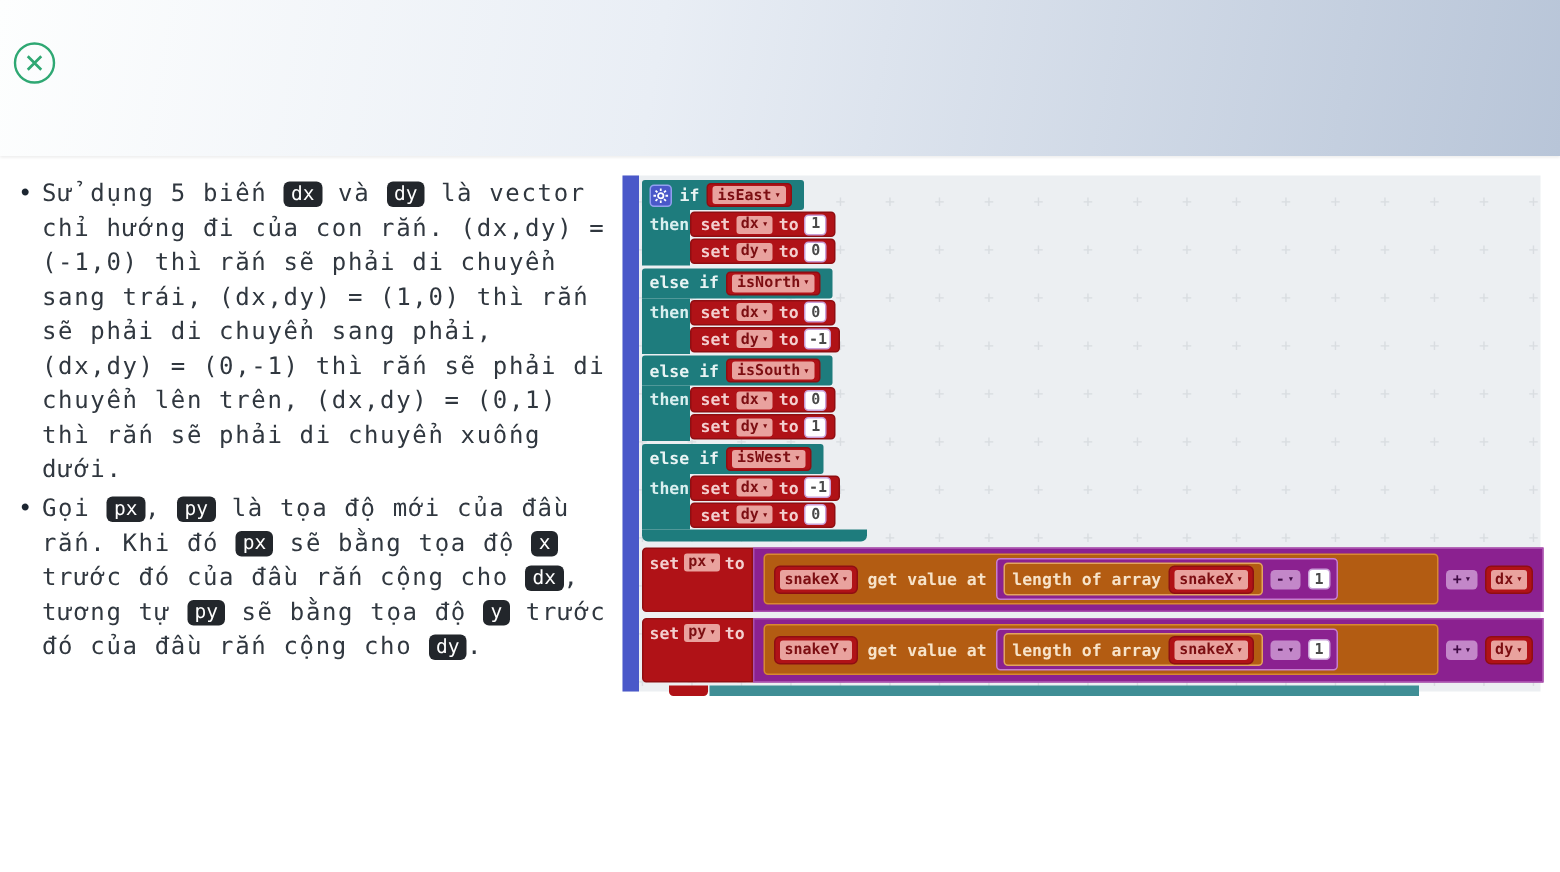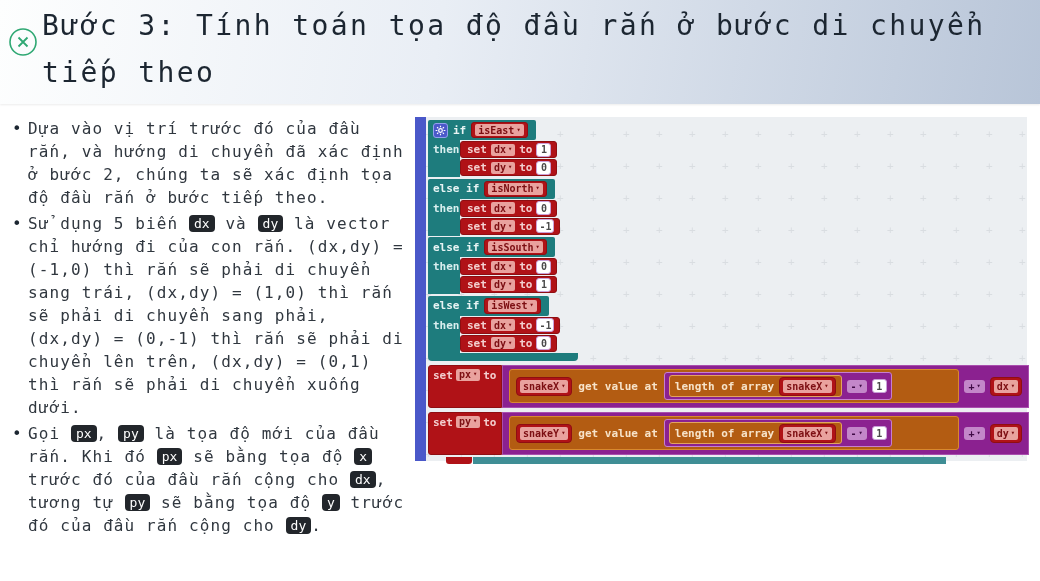--- a/index.html
+++ b/index.html
@@ -88,26 +88,24 @@
 </head>
 <body>
 
 <div class="hdr">
   <span class="close-btn">
     <svg width="30" height="30" viewBox="0 0 30 30">
       <circle cx="15" cy="15" r="13" fill="none" stroke="#2fa873" stroke-width="1.6"></circle>
       <path d="M10.5 10.5 L19.5 19.5 M19.5 10.5 L10.5 19.5" stroke="#2fa873" stroke-width="1.8" fill="none"></path>
     </svg>
   </span>
-  <h1>Bước 3: Tính toán tọa độ đầu rắn ở bước di chuyển tiếp theo</h1>
 </div>
 
 <div class="main">
   <ul class="notes" id="notes">
-      <li><span>Dựa vào vị trí trước đó của đầu rắn, và hướng di chuyển đã xác định ở bước 2, chúng ta sẽ xác định tọa độ đầu rắn ở bước tiếp theo.</span></li>
       <li><span>Sử dụng 5 biến </span><code class="badge">dx</code><span> và </span><code class="badge">dy</code><span> là vector chỉ hướng đi của con rắn. (dx,dy) = (-1,0) thì rắn sẽ phải di chuyển sang trái, (dx,dy) = (1,0) thì rắn sẽ phải di chuyển sang phải, (dx,dy) = (0,-1) thì rắn sẽ phải di chuyển lên trên, (dx,dy) = (0,1) thì rắn sẽ phải di chuyển xuống dưới.</span></li>
       <li><span>Gọi </span><code class="badge">px</code><span>, </span><code class="badge">py</code><span> là tọa độ mới của đầu rắn. Khi đó </span><code class="badge">px</code><span> sẽ bằng tọa độ </span><code class="badge">x</code><span> trước đó của đầu rắn cộng cho </span><code class="badge">dx</code><span>, tương tự </span><code class="badge">py</code><span> sẽ bằng tọa độ </span><code class="badge">y</code><span> trước đó của đầu rắn cộng cho </span><code class="badge">dy</code><span>.</span></li>
     </ul>
 
   <div class="workspace">
     <div id="grid">
         <span class="plus" style="left: 10px; top: 12px;">+</span>
         <span class="plus" style="left: 43px; top: 12px;">+</span>
         <span class="plus" style="left: 76px; top: 12px;">+</span>
         <span class="plus" style="left: 109px; top: 12px;">+</span>

